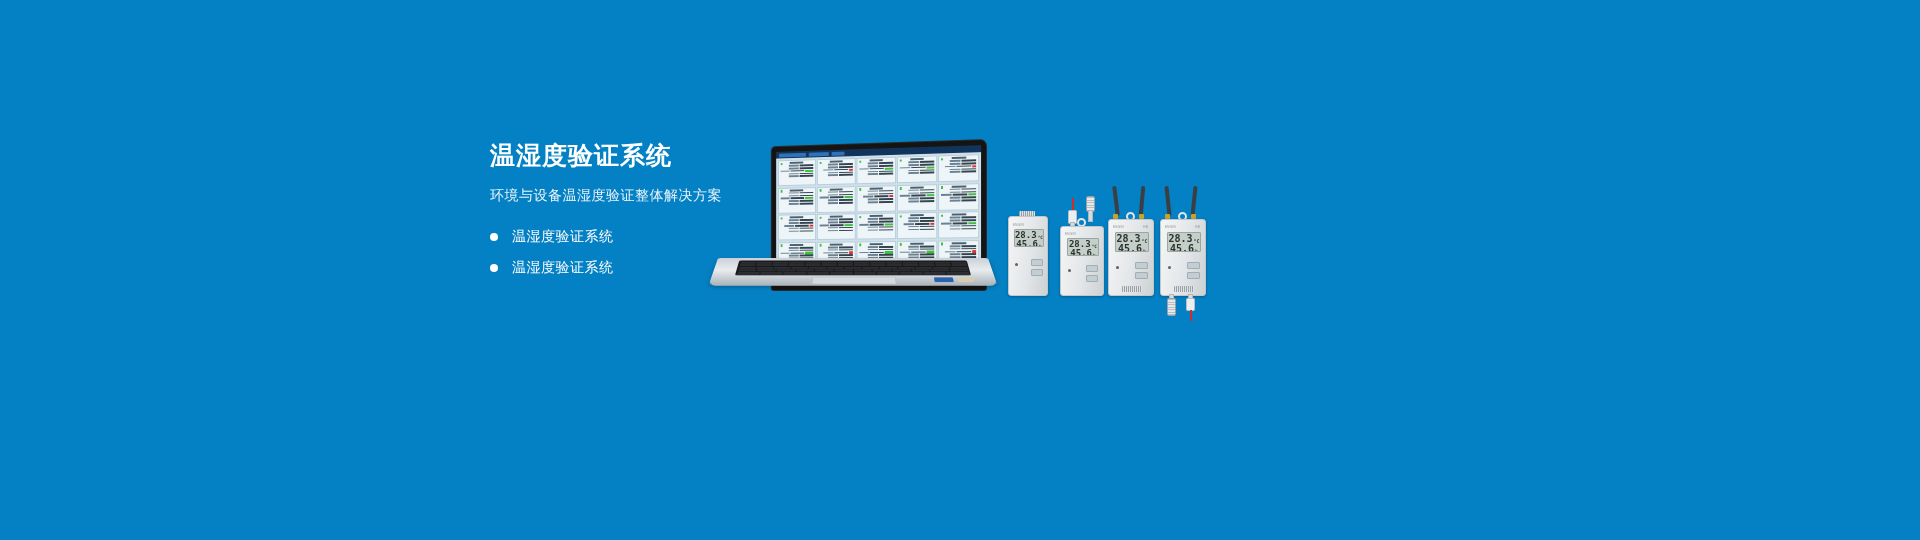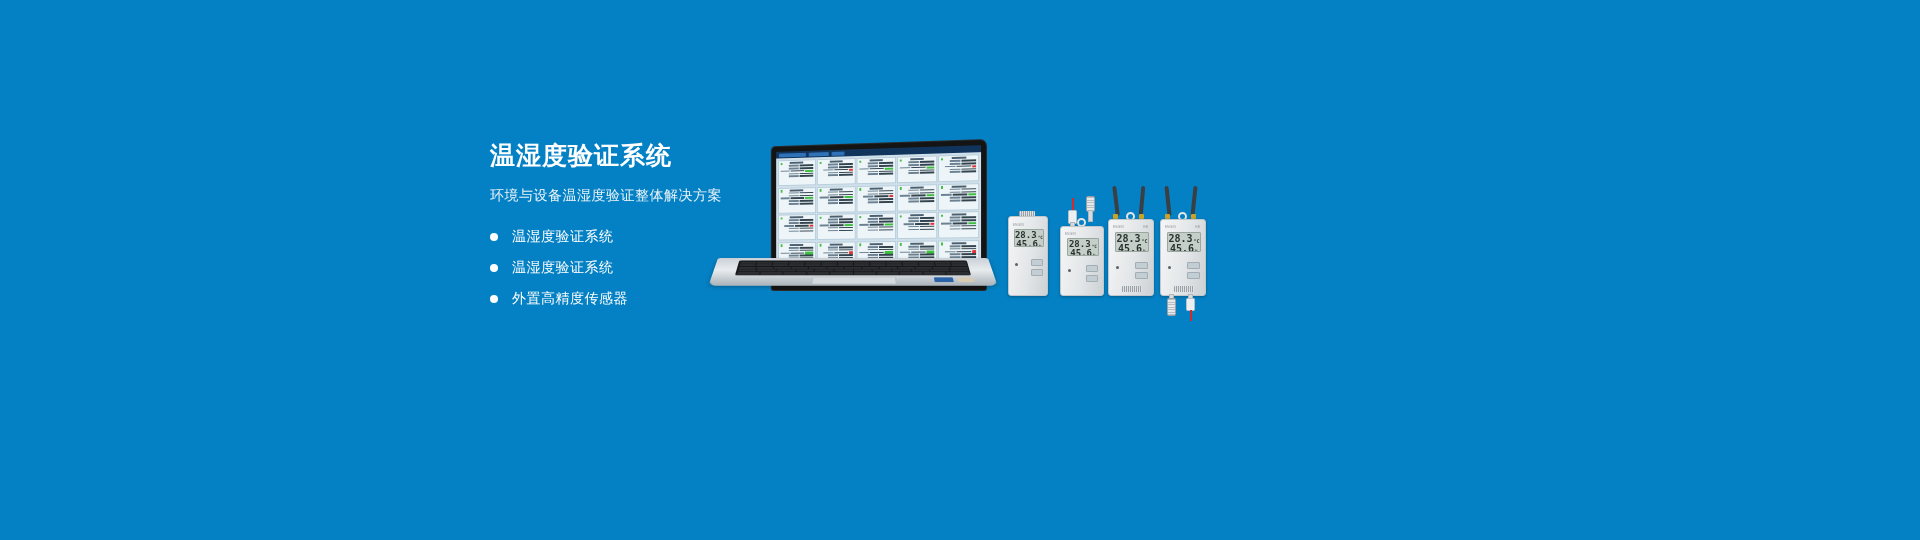--- a/index.html
+++ b/index.html
@@ -317,24 +317,20 @@
     <div id="title">温湿度验证系统</div>
     <div id="subtitle">环境与设备温湿度验证整体解决方案</div>
     <div id="bullets">
       <div class="bullet">
         <span class="bullet-dot"></span>
         <span>温湿度验证系统</span>
       </div>
       <div class="bullet">
         <span class="bullet-dot"></span>
         <span>温湿度验证系统</span>
-      </div>
-      <div class="bullet">
-        <span class="bullet-dot"></span>
-        <span>外置高精度传感器</span>
       </div>
     </div>
   </div>
 
   <div id="laptop">
 
     <div id="lid">
       <div id="screen">
 
         <div id="screen-topbar">

